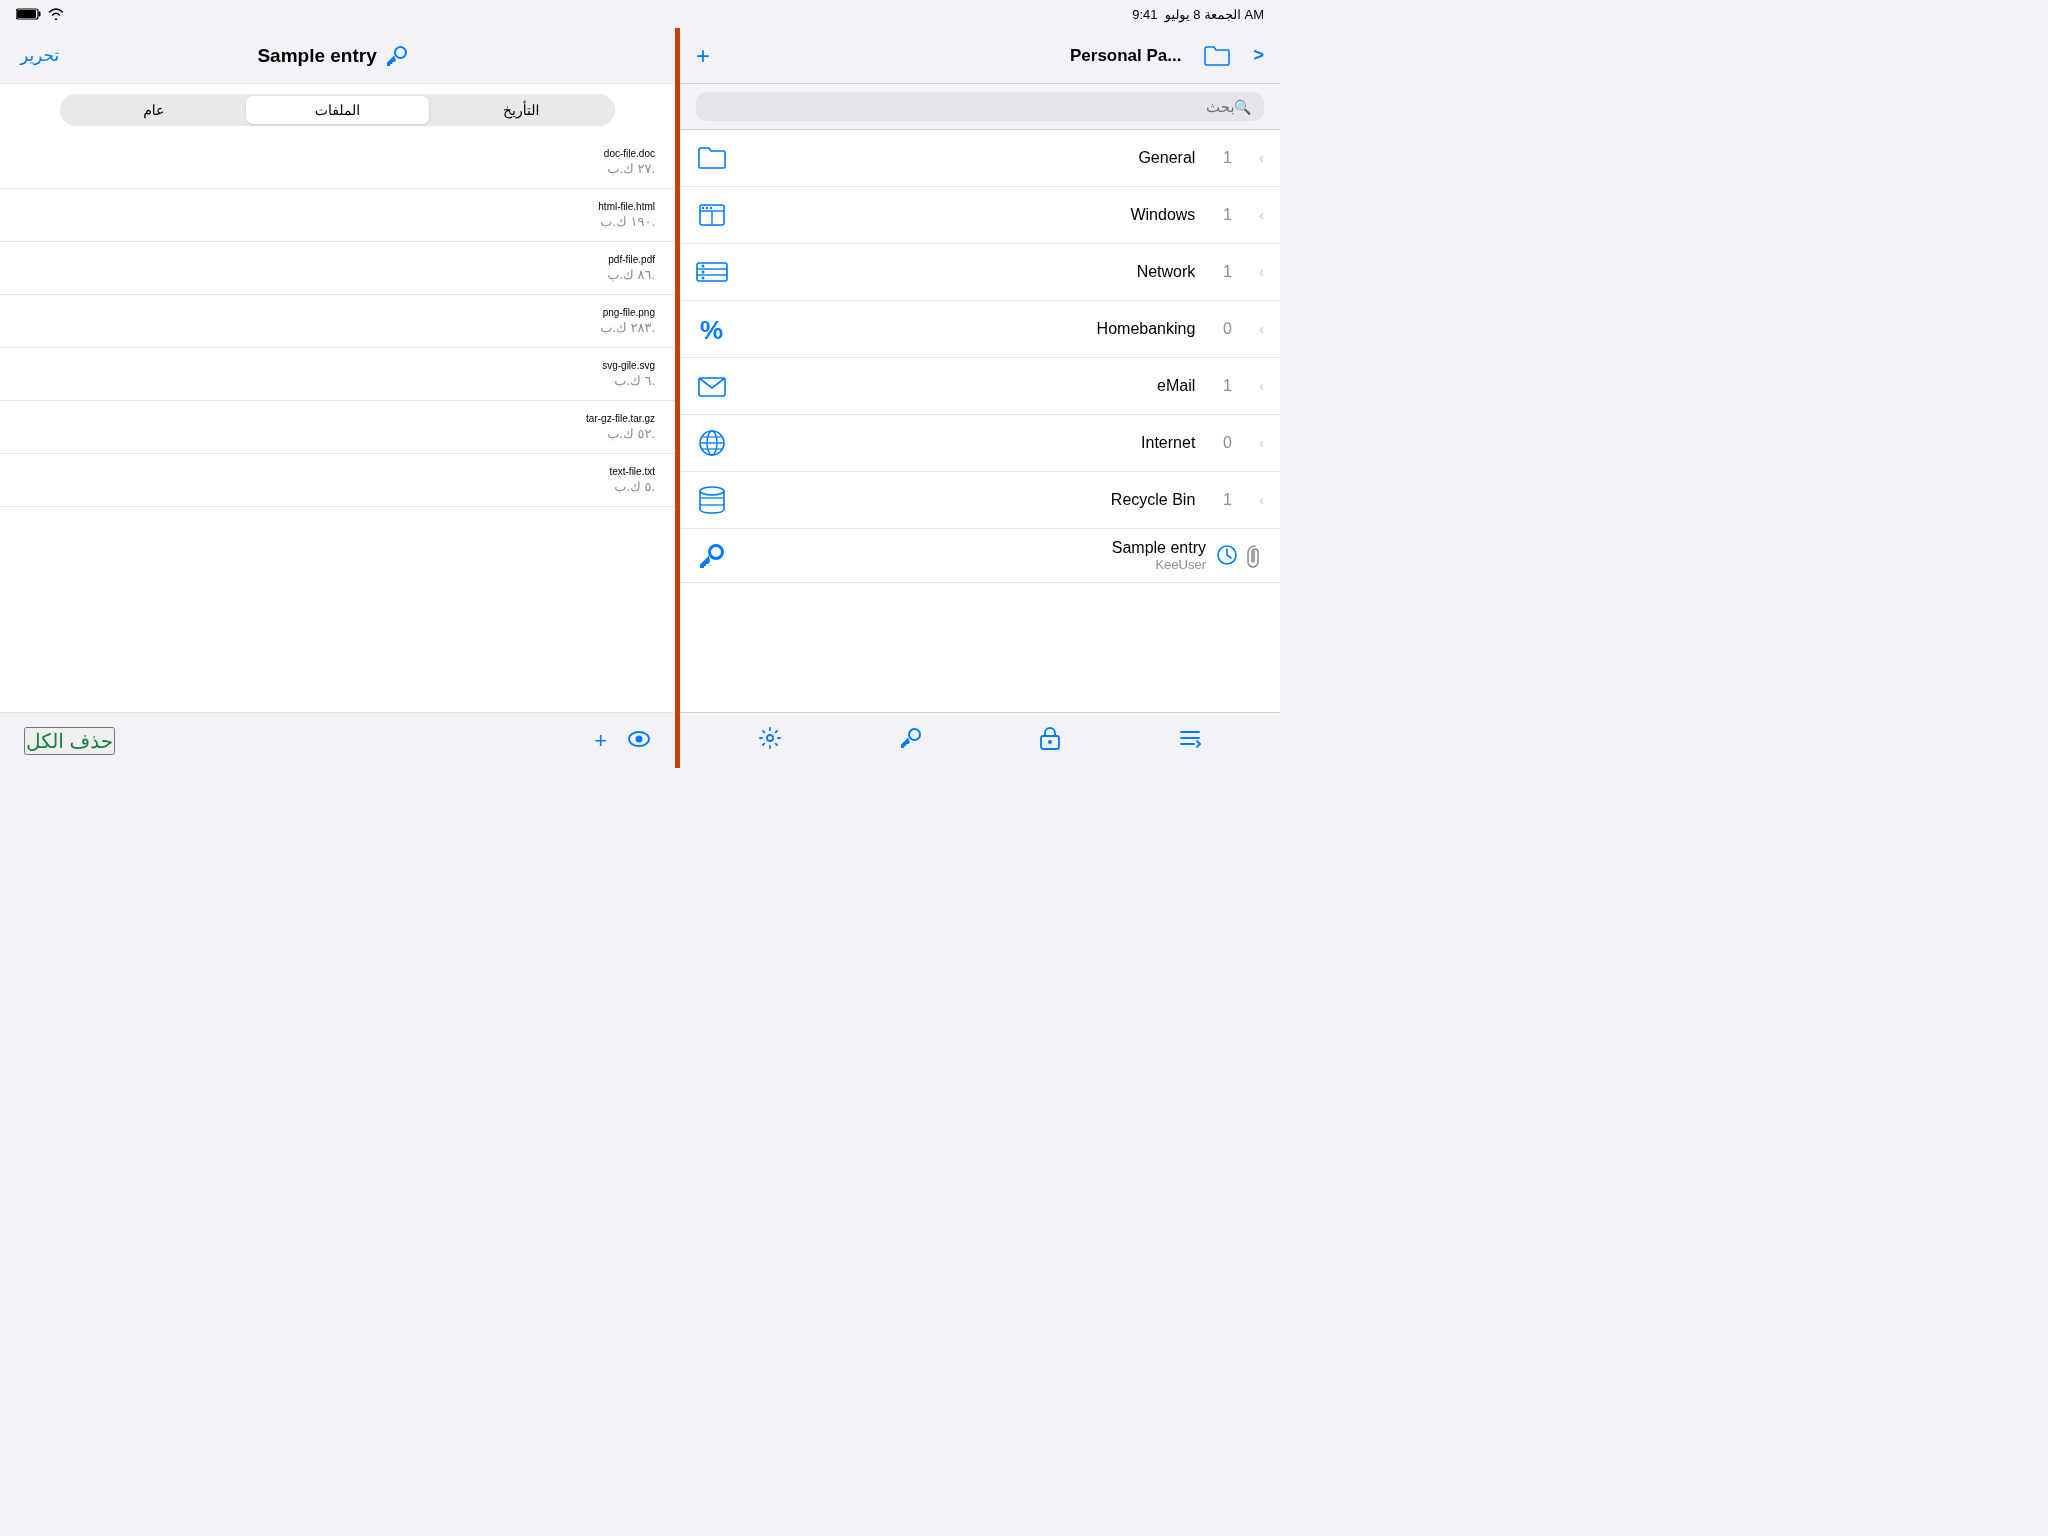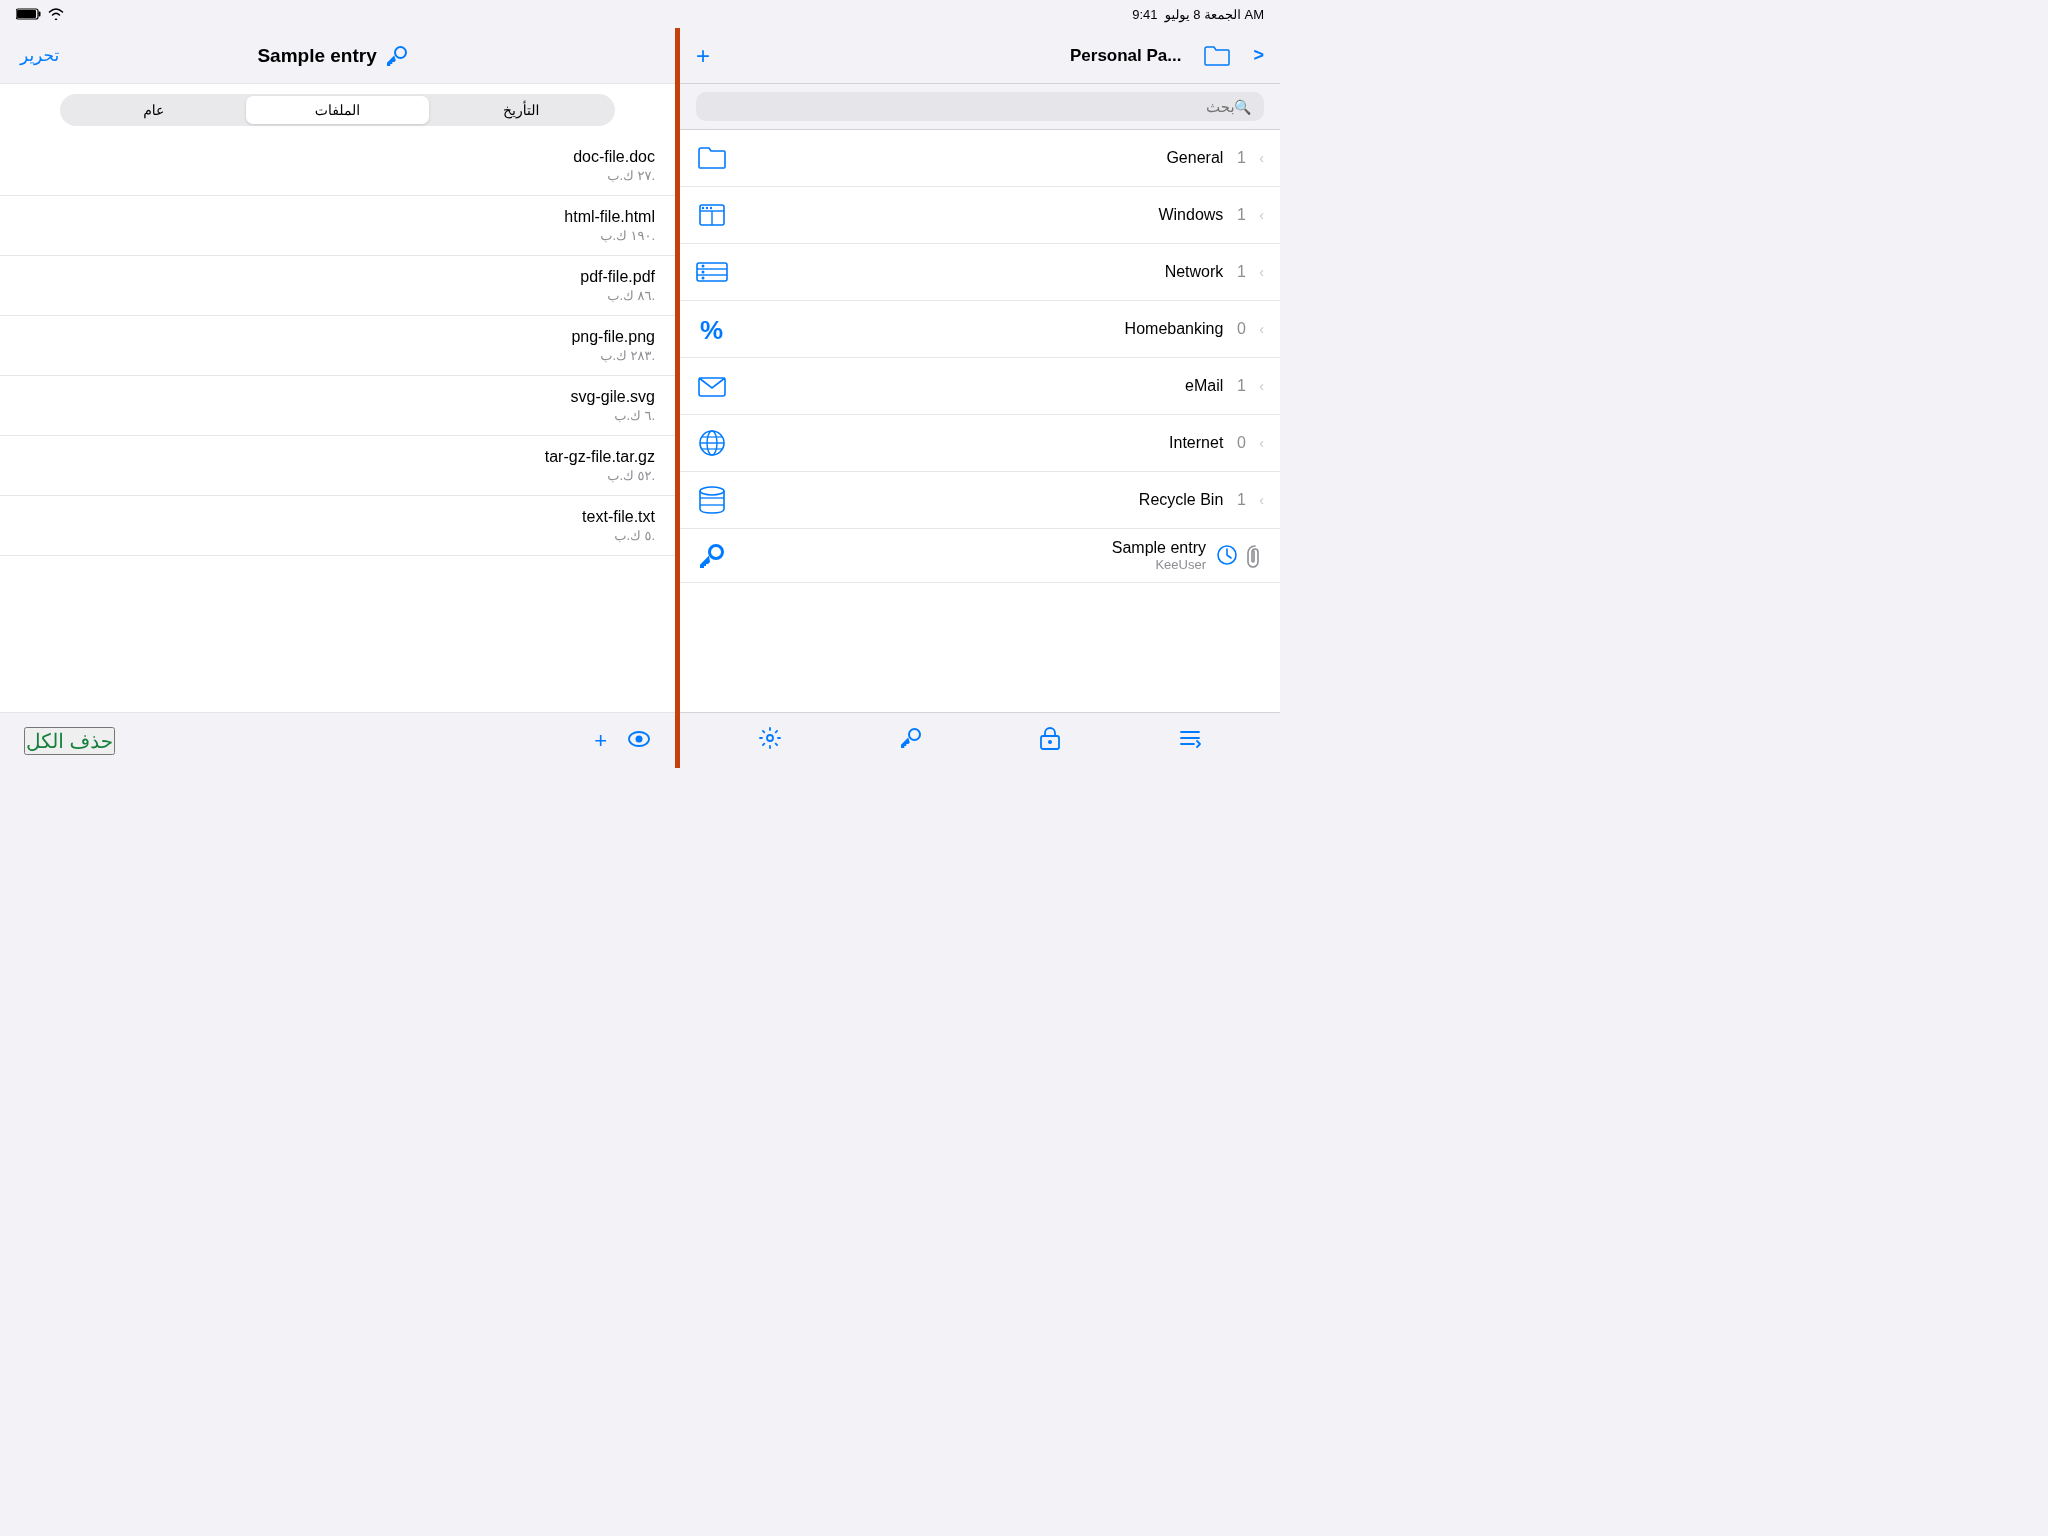--- a/index.html
+++ b/index.html
@@ -99,21 +99,21 @@
       background: #fff;
     }
     .file-item {
       display: flex;
       flex-direction: column;
       align-items: flex-end;
       padding: 12px 20px;
       border-bottom: 1px solid #e5e5ea;
     }
     .file-name {
-      font-size: 16px;
+      font-size: 10px;
       color: #000;
       text-align: right;
     }
     .file-size {
       font-size: 13px;
       color: #8e8e93;
       text-align: right;
       margin-top: 2px;
     }
 
@@ -198,21 +198,21 @@
       flex: 1;
       overflow-y: auto;
       background: #fff;
       border-top: 1px solid #d1d1d6;
     }
     .group-item {
       display: flex;
       align-items: center;
       padding: 12px 16px;
       border-bottom: 1px solid #e5e5ea;
-      gap: 10px;
+      gap: 24px;
       background: #fff;
     }
     .group-chevron {
       color: #c7c7cc;
       font-size: 14px;
     }
     .group-count {
       font-size: 16px;
       color: #8e8e93;
       min-width: 16px;

